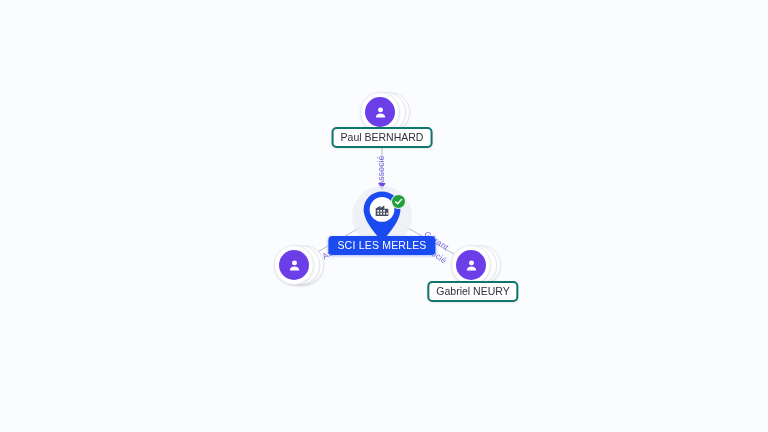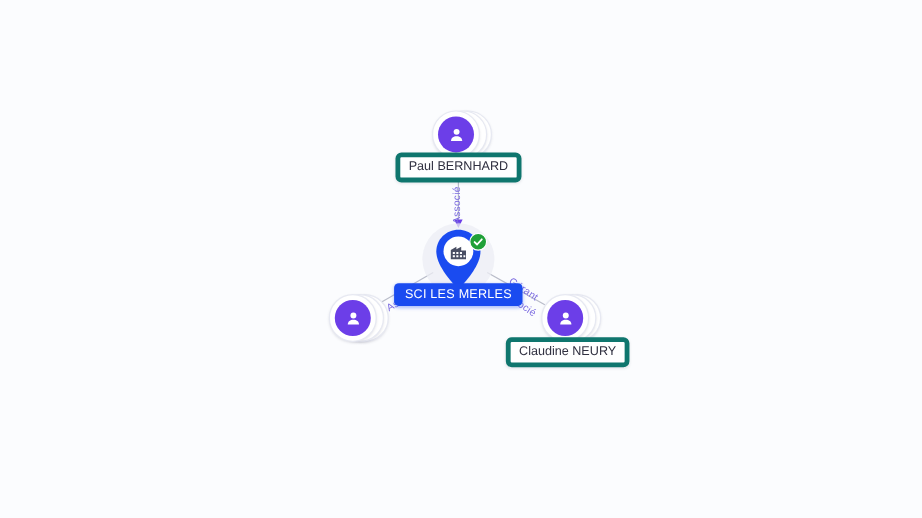--- a/index.html
+++ b/index.html
@@ -70,21 +70,21 @@
     align-items: center;
     justify-content: center;
   }
   .avatar-circle svg { display: block; }
 
   
   .name-label {
     position: absolute;
     transform: translate(-50%, 0);
     background: #ffffff;
-    border: 4px solid #0f766e;
+    border: 2px solid #0f766e;
     border-radius: 5px;
     padding: 2px 7px 3px 7px;
     font-size: 10.5px;
     line-height: 12px;
     color: #303040;
     white-space: nowrap;
     box-shadow: 0 1px 2px rgba(60,64,90,.10);
   }
 
   
@@ -203,21 +203,21 @@
       <div class="stack-disc s2"></div>
       <div class="stack-disc s1"></div>
       <div class="avatar-circle">
         <svg width="17" height="17" viewBox="0 0 24 24" fill="#ffffff">
           <circle cx="12" cy="8.3" r="3.5"></circle>
           <path d="M5.4 19c0-3.7 2.9-5.6 6.6-5.6s6.6 1.9 6.6 5.6z"></path>
         </svg>
       </div>
     </div>
   </div>
-  <div class="name-label" style="left:473px; top:281px;">Claudine NEURY</div>
+  <div class="name-label" style="left:473px; top:281px;">Gabriel NEURY</div>
 
   <div class="node" style="left:382px; top:216px;">
     <div class="company-halo"></div>
     <div class="company-pin">
       <svg width="42" height="52" viewBox="0 0 42 52">
         <path d="M21 1.5 C10.8 1.5 2.6 9.6 2.6 19.6 C2.6 31 14.8 44.5 19.4 49.3
                  C20.3 50.2 21.7 50.2 22.6 49.3 C27.2 44.5 39.4 31 39.4 19.6
                  C39.4 9.6 31.2 1.5 21 1.5 Z" fill="#1a4bf0"></path>
         <circle cx="21" cy="19.4" r="12.4" fill="#ffffff"></circle>
       </svg>

